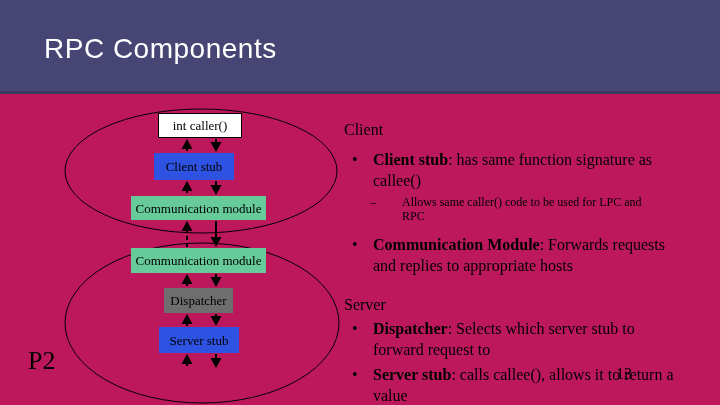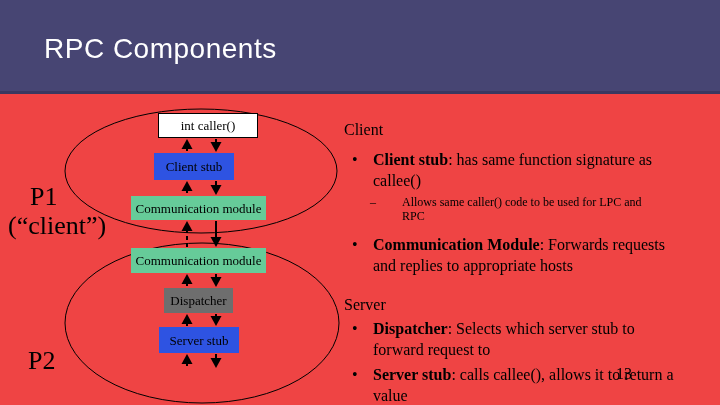--- a/index.html
+++ b/index.html
@@ -1,18 +1,18 @@
 <!DOCTYPE html>
 <html><head>
 <meta charset="utf-8">
 <style>
   html,body { margin:0; padding:0; }
   .slide {
     position:relative; width:720px; height:405px;
-    background:#ef4444; overflow:hidden;
+    background:#be185d; overflow:hidden;
     font-family:"Liberation Serif", serif; color:#000;
   }
   
   .header {
     position:absolute; top:0; left:0; width:720px; height:94px;
     background:#474573; border-bottom:3px solid #3a3860; box-sizing:border-box;
   }
   .title {
     position:absolute; left:44px; top:33px;
     font-family:"Liberation Sans", sans-serif; font-size:28px; color:#ffffff;
@@ -22,21 +22,21 @@
   .svg-layer { position:absolute; left:0; top:0; width:720px; height:405px; }
   .dbox {
     position:absolute; display:flex; align-items:center; justify-content:center;
     font-size:13px; line-height:13px; text-align:center; white-space:nowrap;
     box-sizing:border-box;
   }
   .dbox.plain { background:#ffffff; border:1px solid #000; }
   .dbox.blue  { background:#2e53e2; }
   .dbox.green { background:#66cb99; }
   .dbox.gray  { background:#6e6e6e; }
-  .box-int-caller   { left:158px; top:113px; width:100px;  height:25px; }
+  .box-int-caller   { left:158px; top:113px; width:84px;  height:25px; }
   .box-client-stub  { left:154px; top:153px; width:80px;  height:27px; }
   .box-comm1        { left:131px; top:196px; width:135px; height:24px; }
   .box-comm2        { left:131px; top:248px; width:135px; height:25px; }
   .box-dispatcher   { left:164px; top:288px; width:69px;  height:25px; }
   .box-server-stub  { left:159px; top:327px; width:80px;  height:26px; }
   .box-int-callee   { left:163px; top:369px; width:81px;  height:25px; }
   .proc-label { position:absolute; font-size:26px; line-height:29px; }
   .proc-label .pname { display:block; }
   .p1 { left:8px; top:182px; }
   .p1 .pname { padding-left:22px; }
@@ -94,24 +94,20 @@
       </g>
   </svg>
 
   <div class="dbox plain box-int-caller">int caller()</div>
   <div class="dbox blue box-client-stub">Client stub</div>
   <div class="dbox green box-comm1">Communication module</div>
   <div class="dbox green box-comm2">Communication module</div>
   <div class="dbox gray box-dispatcher">Dispatcher</div>
   <div class="dbox blue box-server-stub">Server stub</div>
 
-  <div class="proc-label p1">
-    <span class="pname">P1</span>
-    <span class="palias">(“client”)</span>
-  </div>
   <div class="proc-label p2">
     <span class="pname">P2</span>
   </div>
 
   <div class="notes">
     <div class="notes-heading">Client</div>
 
     <div class="n-item">
       <span class="marker">•</span>
       <b>Client stub</b><span>: has same function signature as callee()</span>

